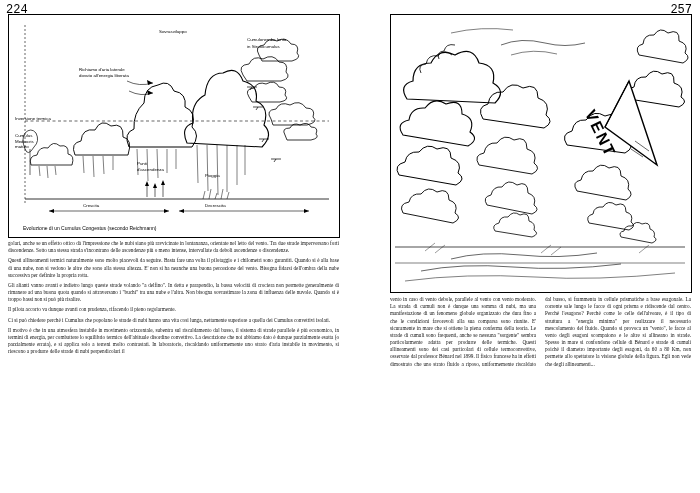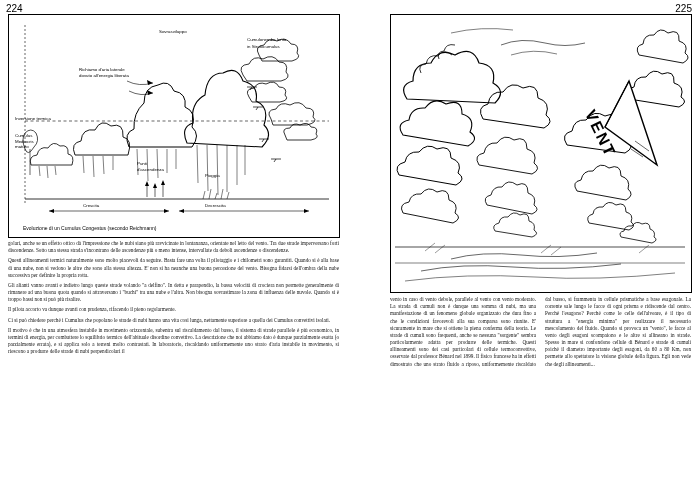--- a/index.html
+++ b/index.html
@@ -17,22 +17,22 @@
   }
   .page {
     position: absolute;
     top: 0;
     left: 0;
     width: 700px;
     height: 493px;
   }
   .page-num {
     position: absolute;
-    font-size: 10px;
-    font-family: Liberation Sans, sans-serif;
+    font-size: 12px;
+    font-family: Liberation Mono, monospace;
     color: #000;
   }
   .page-num.left { left: 6px; top: 3px; }
   .page-num.right { right: 8px; top: 3px; }
 
   .col {
     position: absolute;
     font-size: 5.2px;
     line-height: 1.38;
     text-align: justify;
@@ -112,21 +112,21 @@
     font-family: "Liberation Sans", sans-serif;
   }
   svg { display: block; }
 </style>
 </head>
 <body>
 
 <div class="page">
 
   <div class="page-num left">224</div>
-  <div class="page-num right">225</div>
+  <div class="page-num right">257</div>
 
   <div class="left-fig">
     <svg width="330" height="222" viewBox="0 0 330 222">
 
       <line x1="16" y1="10" x2="16" y2="190" stroke="#000" stroke-width="0.6" stroke-dasharray="2,2"></line>
 
       <line x1="16" y1="106" x2="320" y2="106" stroke="#000" stroke-width="0.6" stroke-dasharray="3,2.5"></line>
 
       <line x1="16" y1="184" x2="320" y2="184" stroke="#000" stroke-width="0.8"></line>
 

